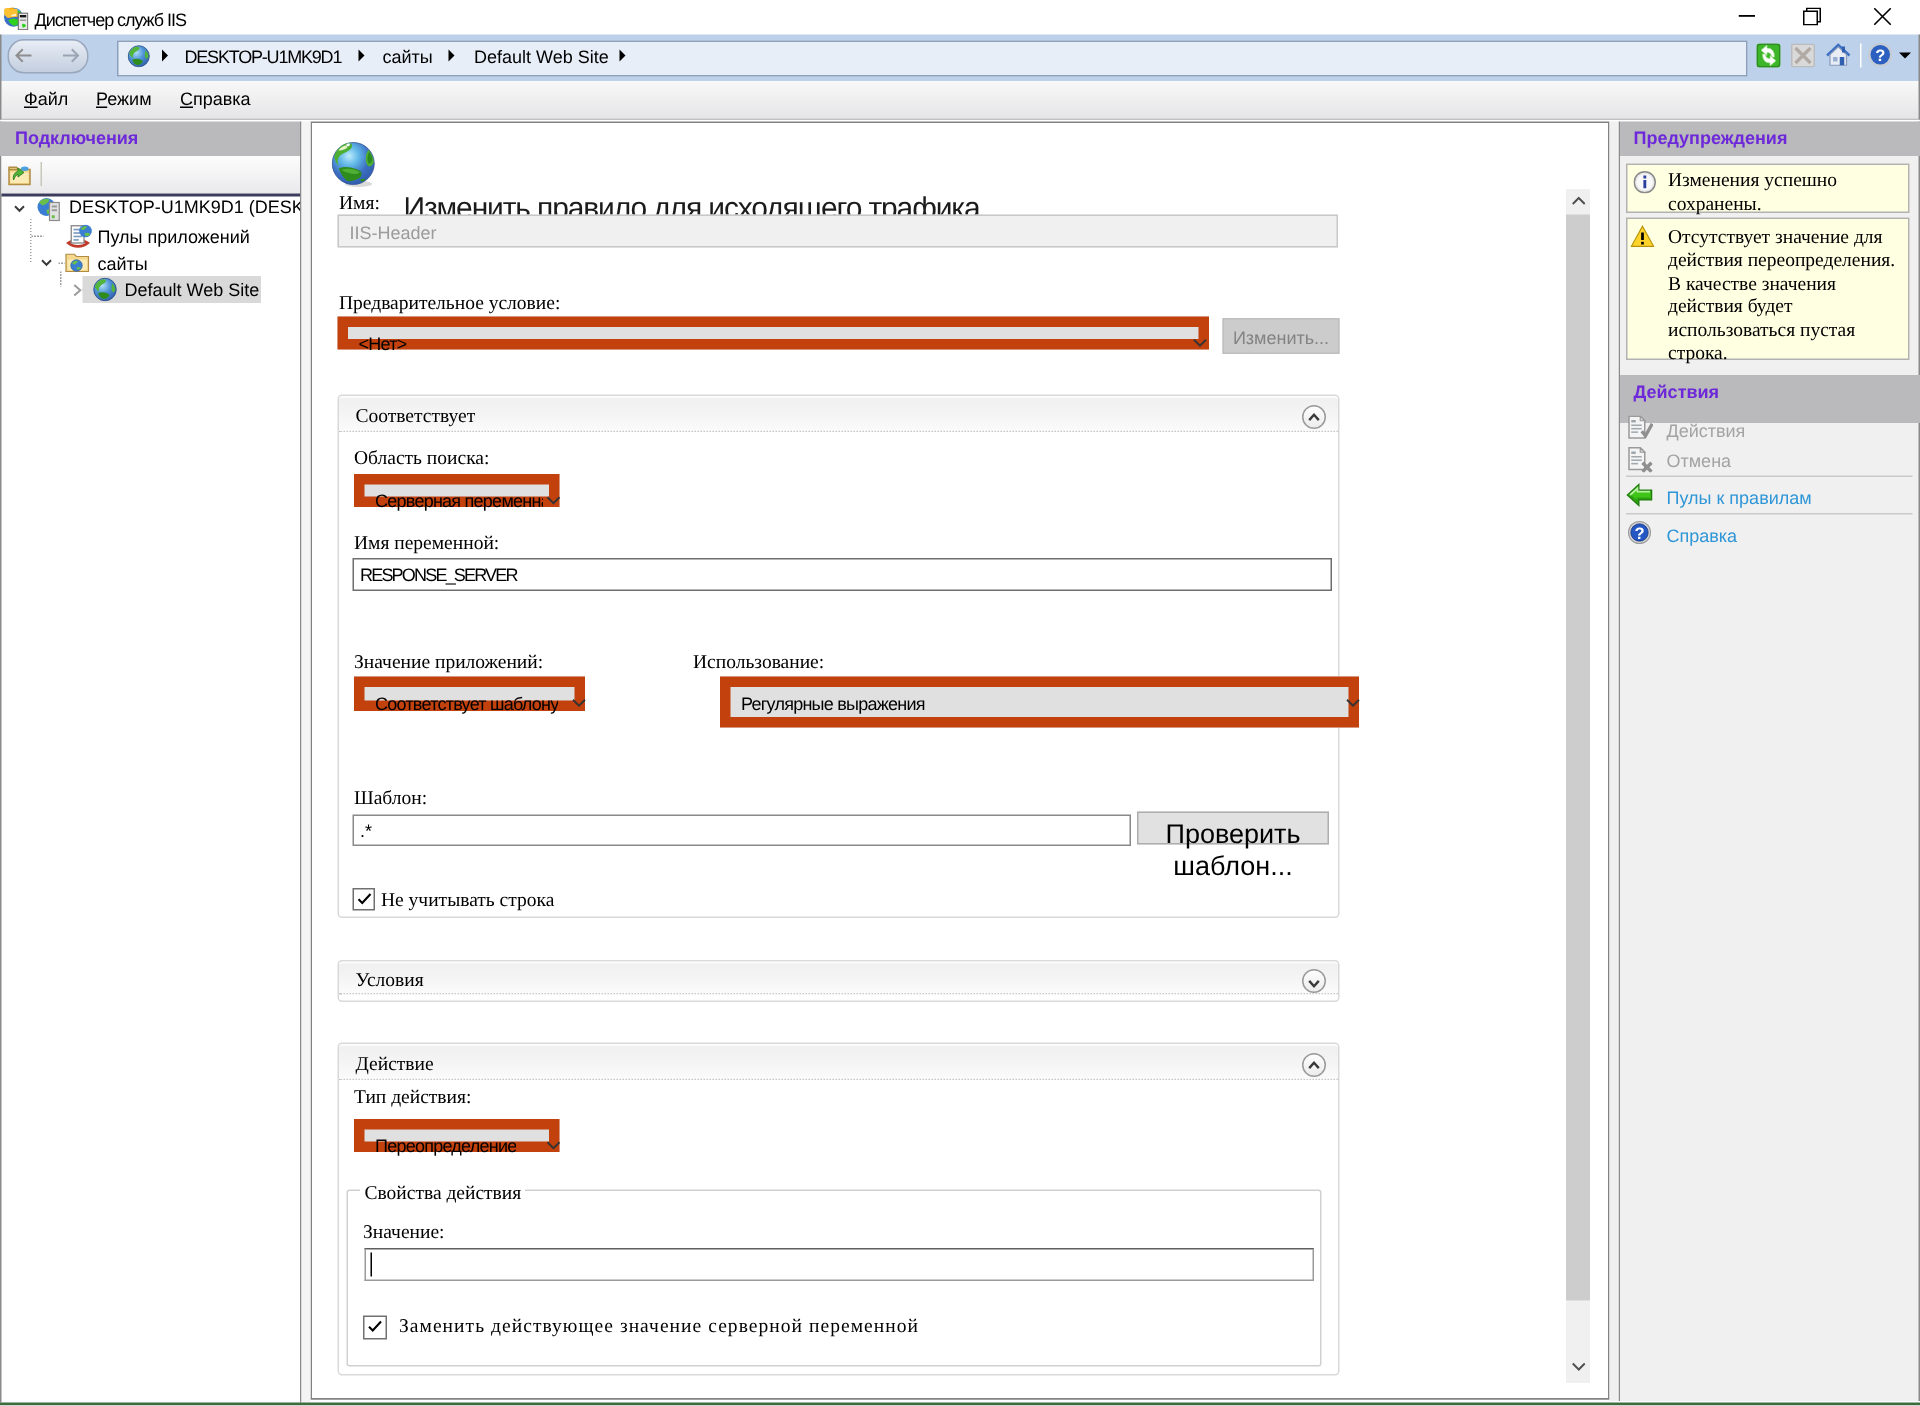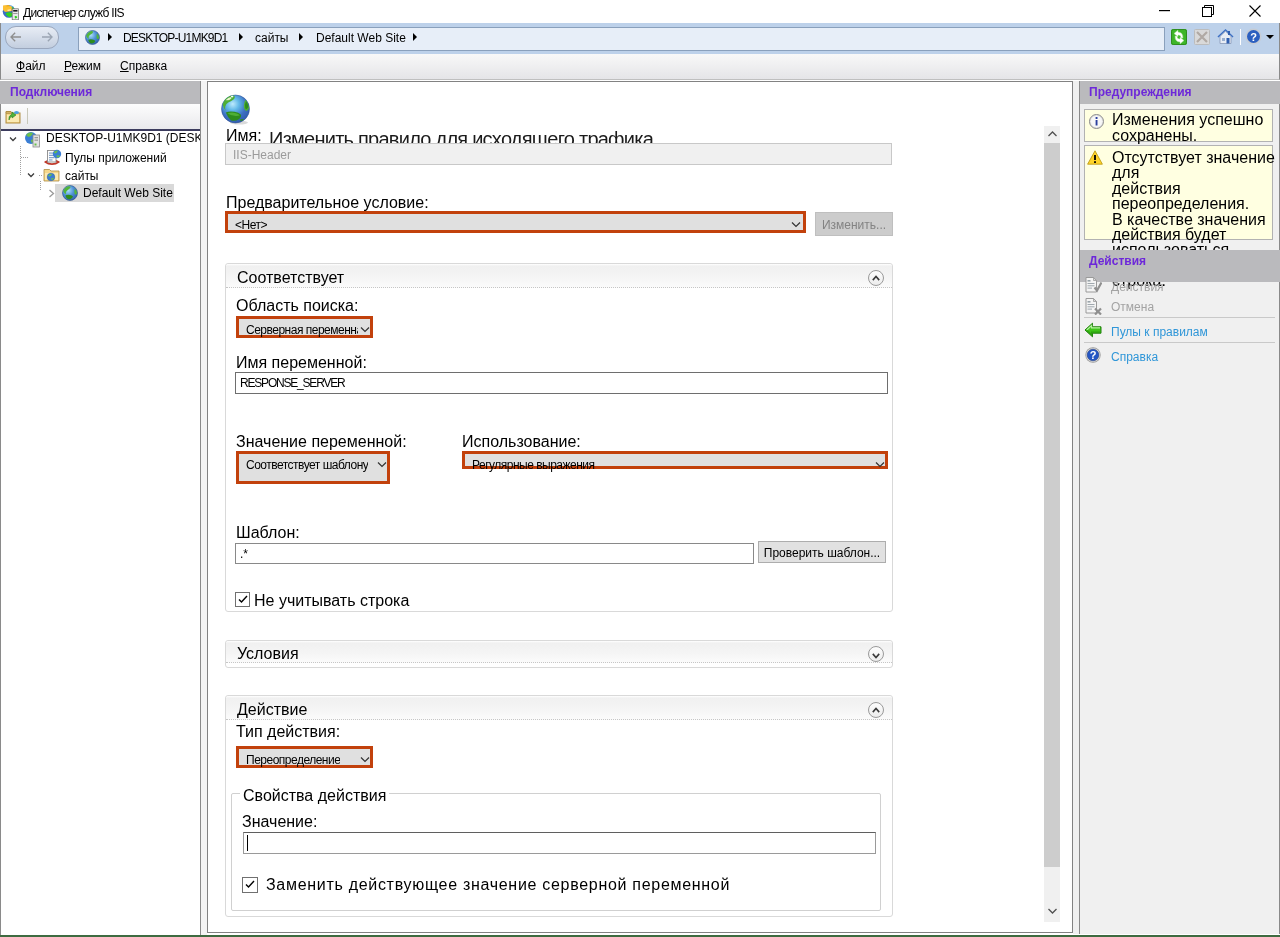--- a/index.html
+++ b/index.html
@@ -26,29 +26,29 @@
 
 .phead { background:#bababd; font-weight:bold; font-size:12px; color:#6d28d9; }
 #leftpanel { left:0; top:81px; width:201px; height:854px; background:#fff; border-left:1px solid #8a8a8a; }
 #lph { left:0; top:81px; width:200px; height:23px; padding:4px 0 0 10px; }
 #lptool { left:1px; top:104px; width:199px; height:27px; background:linear-gradient(#fdfdfd,#e9e9ec); border-bottom:2px solid #3c3c5e; box-sizing:border-box; }
 #lpborder { left:200px; top:81px; width:1px; height:854px; background:#8a8a8a; }
 
 
 #center { left:207px; top:81px; width:866px; height:852px; background:#fff; border:1px solid #828282; }
 #ctitle { left:269px; top:96px; font-size:20px; color:#1b1b1b; letter-spacing:-0.75px;margin-top:32px; }
-.lbl { font-size:16px; color:#000; }
+.lbl { font-size:13px; color:#000;font-family:Liberation Serif, serif; }
 .input { background:#fff; border:1px solid #898989; font-size:12px; }
-.combo { background:#e0e0e0; border:3px solid #c2410c; font-size:12px; }
+.combo { background:#e0e0e0; border:7px solid #c2410c; font-size:12px; }
 .combo .cbtext { position:absolute; left:7px; top:4px; white-space:nowrap; overflow:hidden; letter-spacing:-0.5px; }
 .section { border:1px solid #d9d9d9; border-radius:3px; background:#fff; }
 .sechead { position:absolute; left:0; top:0; right:0; height:24px; background:linear-gradient(#ffffff 0px, #f0f0f0 2px, #f5f5f5 60%, #fbfbfb 100%); border-bottom:1px dotted #c6c6c6; border-radius:3px 3px 0 0; }
 .secbtn { position:absolute; width:16px; height:16px; border:1px solid #9a9a9a; border-radius:50%; background:linear-gradient(#fdfdfd,#ececec); }
 .cb { background:#fff; border:1px solid #707070; }
-.btn { background:#e1e1e1; border:1px solid #adadad; font-size:12px; text-align:center; }
+.btn { background:#e1e1e1; border:1px solid #adadad; font-size:18px; text-align:center; }
 .btndis { background:#cccccc; border:1px solid #bfbfbf; color:#838383; font-size:12px; text-align:center; }
 
 
 #rightpanel { left:1080px; top:81px; width:200px; height:853px; background:#f0f0f0; border-right:1px solid #8a8a8a;}
 #rpborder { left:1079px; top:81px; width:1px; height:853px; background:#8a8a8a; }
 .ybox { background:#ffffe1; border:1px solid #b2b2b2; }
 .alink { color:#2f96d8; font-size:12px; }
 .adis { color:#a3a3a3; font-size:12px; }
 
 
@@ -271,29 +271,29 @@
 <div class="abs combo" style="left:236px;top:316px;width:137px;height:22px">
   <span class="cbtext" style="width:112px">Серверная переменная</span>
   <svg class="abs" style="left:121px;top:7px" width="10" height="8" viewBox="0 0 10 8">
         <path d="M1 1.5 L5 5.5 L9 1.5" fill="none" stroke="#333" stroke-width="1.2"></path>
       </svg>
 </div>
 <span class="abs lbl" style="left:236px;top:354px">Имя переменной:</span>
 <div class="abs input" style="left:235px;top:372px;width:653px;height:22px;border-color:#6e6e6e"></div>
 <span class="abs" style="left:240px;top:376px;letter-spacing:-1.2px">RESPONSE_SERVER</span>
 
-<span class="abs lbl" style="left:236px;top:433px">Значение переменной:</span>
-<div class="abs combo" style="left:236px;top:451px;width:154px;height:33px">
+<span class="abs lbl" style="left:236px;top:433px">Значение приложений:</span>
+<div class="abs combo" style="left:236px;top:451px;width:154px;height:23px">
   <span class="cbtext">Соответствует шаблону</span>
   <svg class="abs" style="left:138px;top:7px" width="10" height="8" viewBox="0 0 10 8">
         <path d="M1 1.5 L5 5.5 L9 1.5" fill="none" stroke="#333" stroke-width="1.2"></path>
       </svg>
 </div>
 <span class="abs lbl" style="left:462px;top:433px">Использование:</span>
-<div class="abs combo" style="left:462px;top:451px;width:426px;height:18px">
+<div class="abs combo" style="left:480px;top:451px;width:426px;height:34px">
   <span class="cbtext">Регулярные выражения</span>
   <svg class="abs" style="left:410px;top:7px" width="10" height="8" viewBox="0 0 10 8">
         <path d="M1 1.5 L5 5.5 L9 1.5" fill="none" stroke="#333" stroke-width="1.2"></path>
       </svg>
 </div>
 
 <span class="abs lbl" style="left:236px;top:524px">Шаблон:</span>
 <div class="abs input" style="left:235px;top:543px;width:519px;height:21px"></div>
 <span class="abs" style="left:240px;top:547px">.*</span>
 <div class="abs btn" style="left:758px;top:541px;width:128px;height:22px;padding-top:4px">Проверить шаблон...</div>

